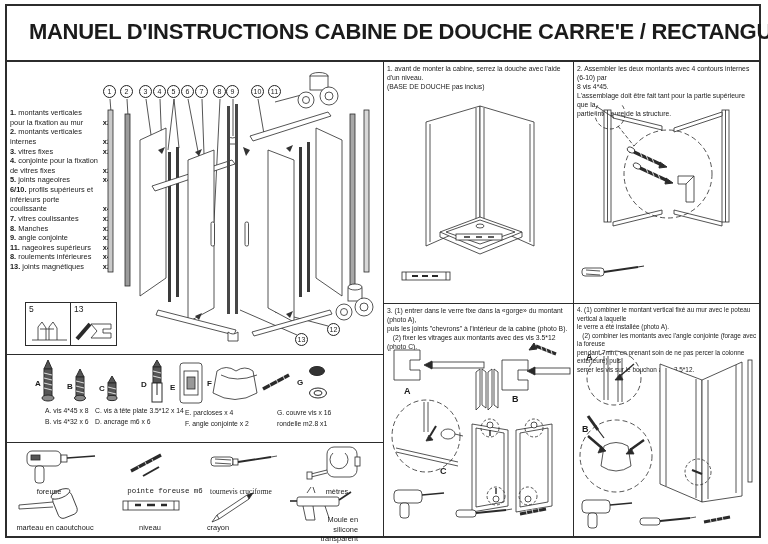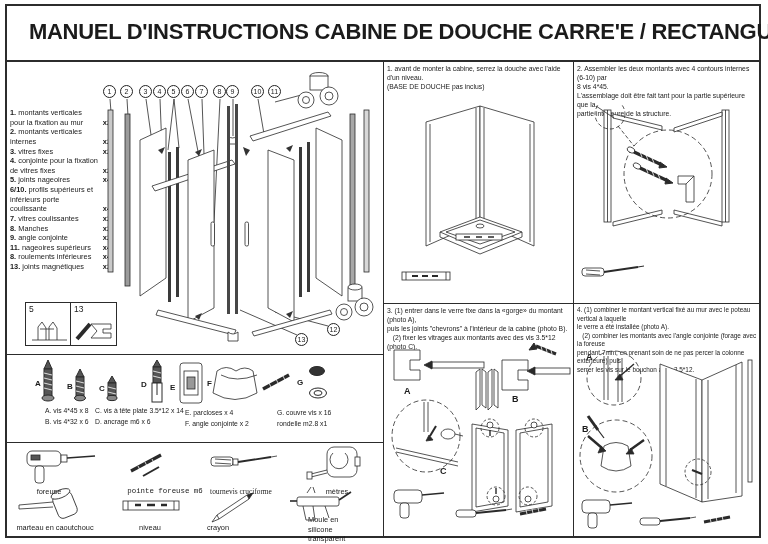--- a/index.html
+++ b/index.html
@@ -30,21 +30,21 @@
   .pl-qty{position:absolute;right:0;bottom:0;font-weight:700;}
   .callout{position:absolute;width:13px;height:13px;border:1px solid #222;border-radius:50%;
            display:flex;align-items:center;justify-content:center;font-size:7px;
            background:#fff;box-sizing:border-box;}
   .inset{left:18px;top:240px;width:92px;height:44px;border:1.3px solid #2c2c2c;display:flex;}
   .inset-cell{width:50%;height:100%;border-right:1.3px solid #2c2c2c;position:relative;box-sizing:border-box;}
   .inset-cell:last-child{border-right:none;}
   .inset-num{position:absolute;left:3px;top:1px;font-size:8.5px;}
   .hw-letter{position:absolute;font-size:8px;font-weight:700;}
   .hw-cap{position:absolute;font-size:6.8px;line-height:1.6;white-space:pre-line;}
-  .tool-label{position:absolute;transform:translateX(-50%);font-size:7.4px;text-align:left;
+  .tool-label{position:absolute;transform:translateX(-50%);font-size:7.4px;text-align:right;
               white-space:pre-line;line-height:1.3;}
   .photo-label{position:absolute;font-size:9px;font-weight:600;}
   svg{position:absolute;}
   .ln{stroke:#2a2a2a;stroke-width:0.8;fill:none;}
   .fw{stroke:#2a2a2a;stroke-width:0.8;fill:#fff;}
 </style>
 </head>
 <body>
 
 <div class="page">

